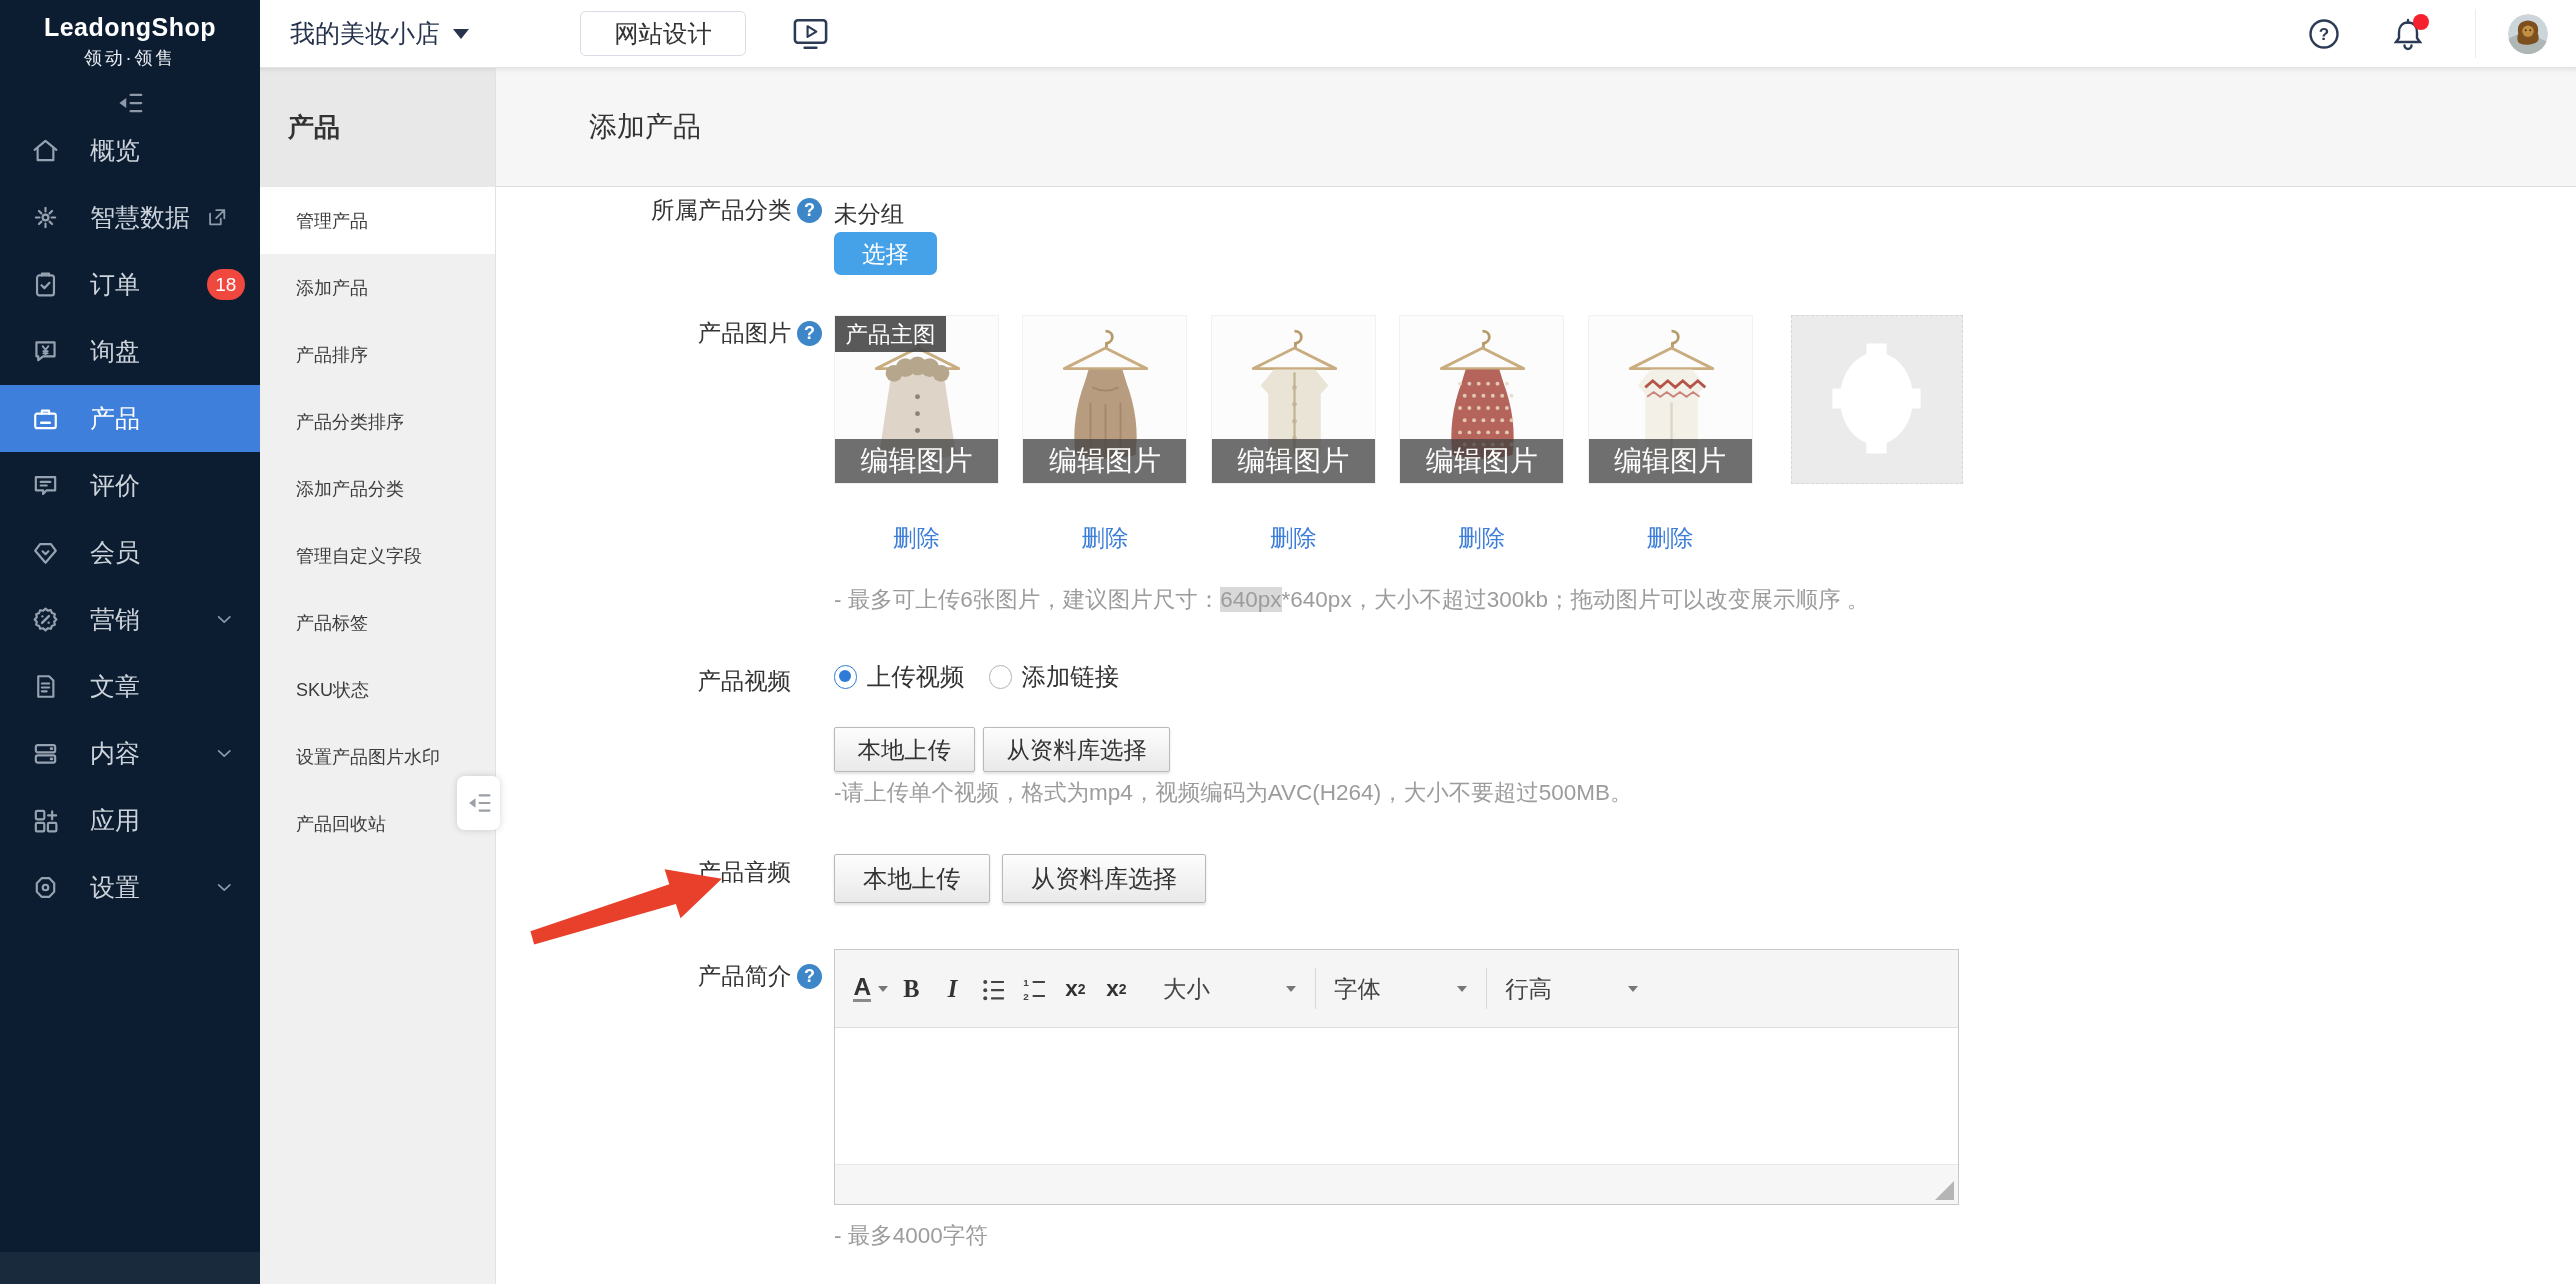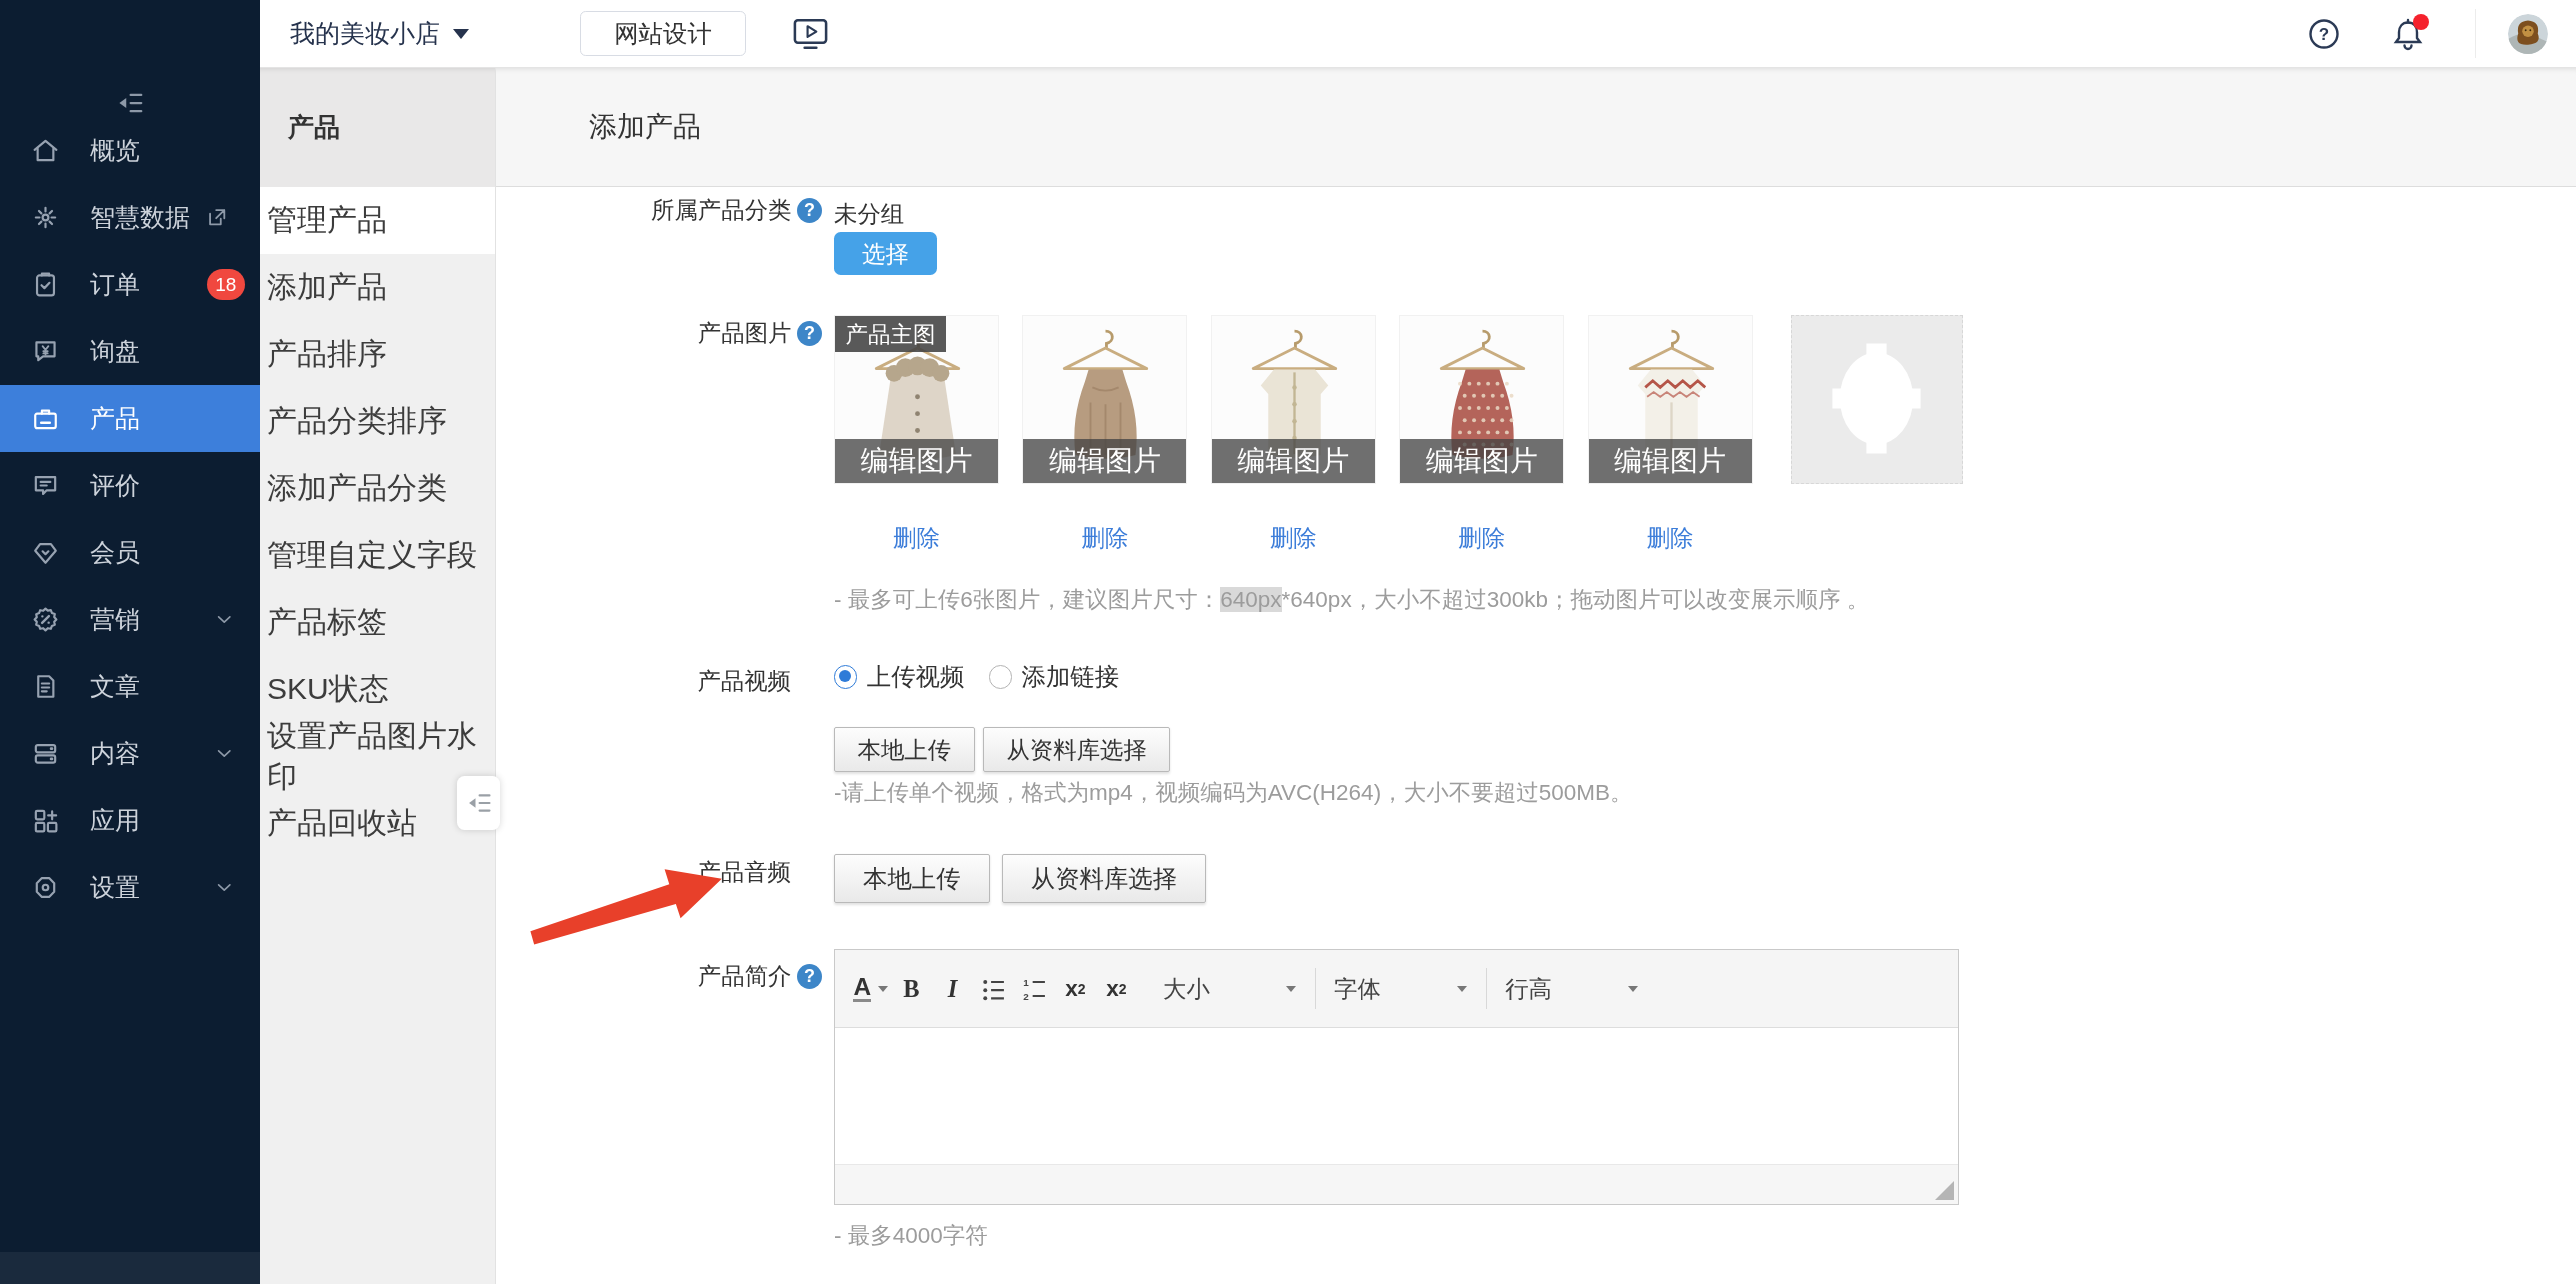--- a/index.html
+++ b/index.html
@@ -25,21 +25,21 @@
   .nav-ext{margin-left:15px;color:#8d99a8;}
   .nav-ext svg{width:24.4px;height:24.4px;}
   .nav-chev{margin-left:auto;margin-right:24.4px;color:#8d99a8;}
   .nav-chev svg{width:22.5px;height:22.5px;}
   .sidebar-foot{position:absolute;bottom:0;left:0;width:260px;height:32px;background:rgba(255,255,255,.06);}
   
   .submenu{position:absolute;left:260px;top:67px;width:235px;height:1217px;background:#f0f0f0;z-index:4;
     border-right:0.9px solid #e2e2e2;}
   .submenu-header{height:120px;background:#e9e8e8;display:flex;align-items:center;padding-left:28px;
     font-size:26px;font-weight:bold;color:#333;box-shadow:inset 0 7.5px 7.5px -7.5px rgba(0,0,0,.18);}
-  .submenu-item{height:67px;display:flex;align-items:center;padding-left:7px;font-size:30px;color:#3c3c3c;cursor:pointer;}
+  .submenu-item{height:67px;display:flex;align-items:center;padding-left:36px;font-size:18px;color:#3c3c3c;cursor:pointer;}
   .submenu-item.active{background:#fff;}
   .submenu-collapse{position:absolute;left:197px;top:709px;width:43px;height:54px;background:#fff;border:none;
     border-radius:7.5px;box-shadow:0 0 7.5px rgba(0,0,0,.16);display:flex;align-items:center;justify-content:center;
     color:#9aa0a6;cursor:pointer;z-index:6;}
   .submenu-collapse svg{width:28px;height:28px;}
   
   .topbar{position:absolute;left:260px;top:0;width:2316px;height:67px;background:#fff;border-bottom:0.9px solid #e4e4e4;
     display:flex;align-items:center;z-index:6;}
   .store{margin-left:30px;display:flex;align-items:center;font-size:25px;color:#26334d;font-weight:500;cursor:pointer;}
   .caret-down{width:0;height:0;border-left:8.4px solid transparent;border-right:8.4px solid transparent;
@@ -121,20 +121,24 @@
   
   .red-arrow{position:absolute;left:506px;top:844px;z-index:9;pointer-events:none;}
   svg{display:block;}
 </style>
 </head>
 <body>
 
 <div class="screen" style="--c-accent: #45a2e8; --c-active: #3d7fdb; --c-link: #3c7dd9; --c-help: #3d86c8; --c-badge: #f0483f; --c-sidebar: #0c1d31;">
 
   <aside class="sidebar">
+    <div class="logo">
+      <div class="logo-title">LeadongShop</div>
+      <div class="logo-sub">领动·领售</div>
+    </div>
     <div class="side-collapse">
         <svg viewBox="0 0 24 24" fill="none" stroke="currentColor" stroke-width="1.8" stroke-linecap="round" stroke-linejoin="round">
           <path d="M12.5 5.5H21M12.5 12H21M12.5 18.5H21"></path>
           <path d="M9 8l-5.5 4L9 16z" fill="currentColor" stroke="none"></path>
         </svg>
       </div>
     <nav class="nav" id="primary-nav">
         <div class="nav-item">
           <span class="ic">
             <svg viewBox="0 0 24 24" fill="none" stroke="currentColor" stroke-width="1.8" stroke-linecap="round" stroke-linejoin="round">

